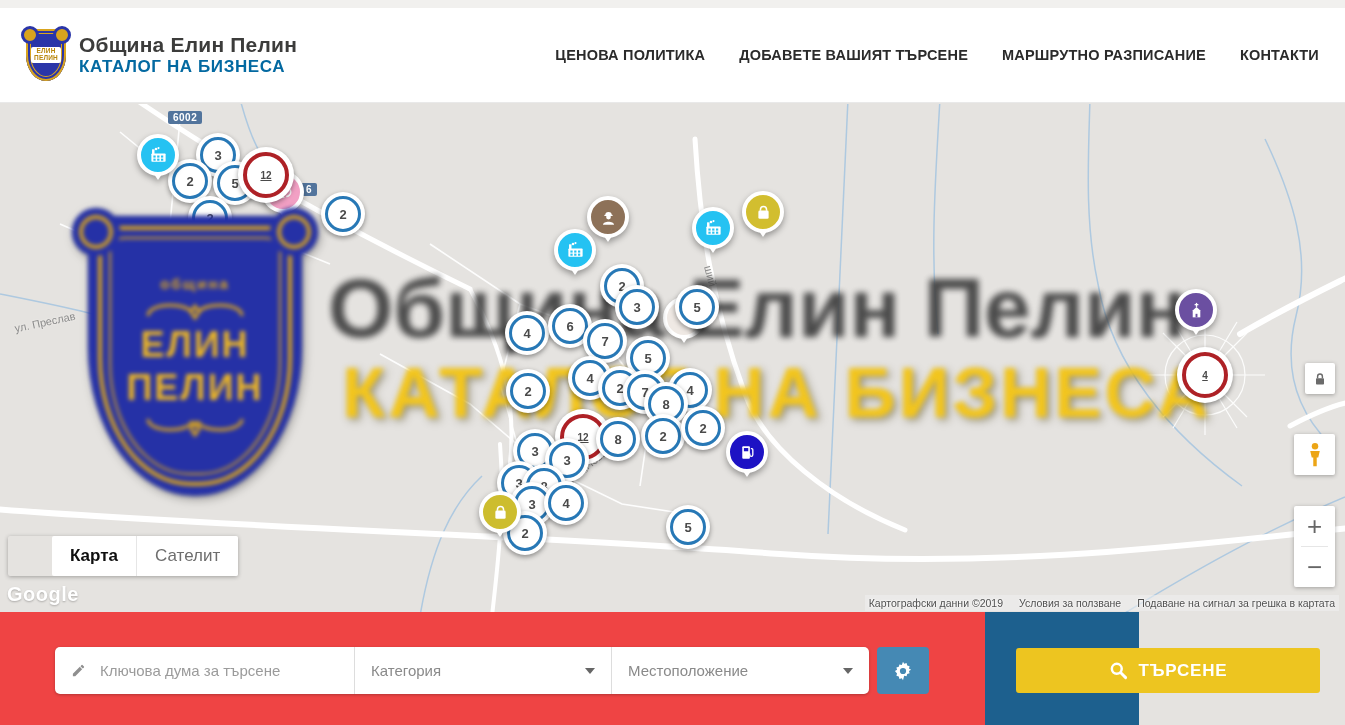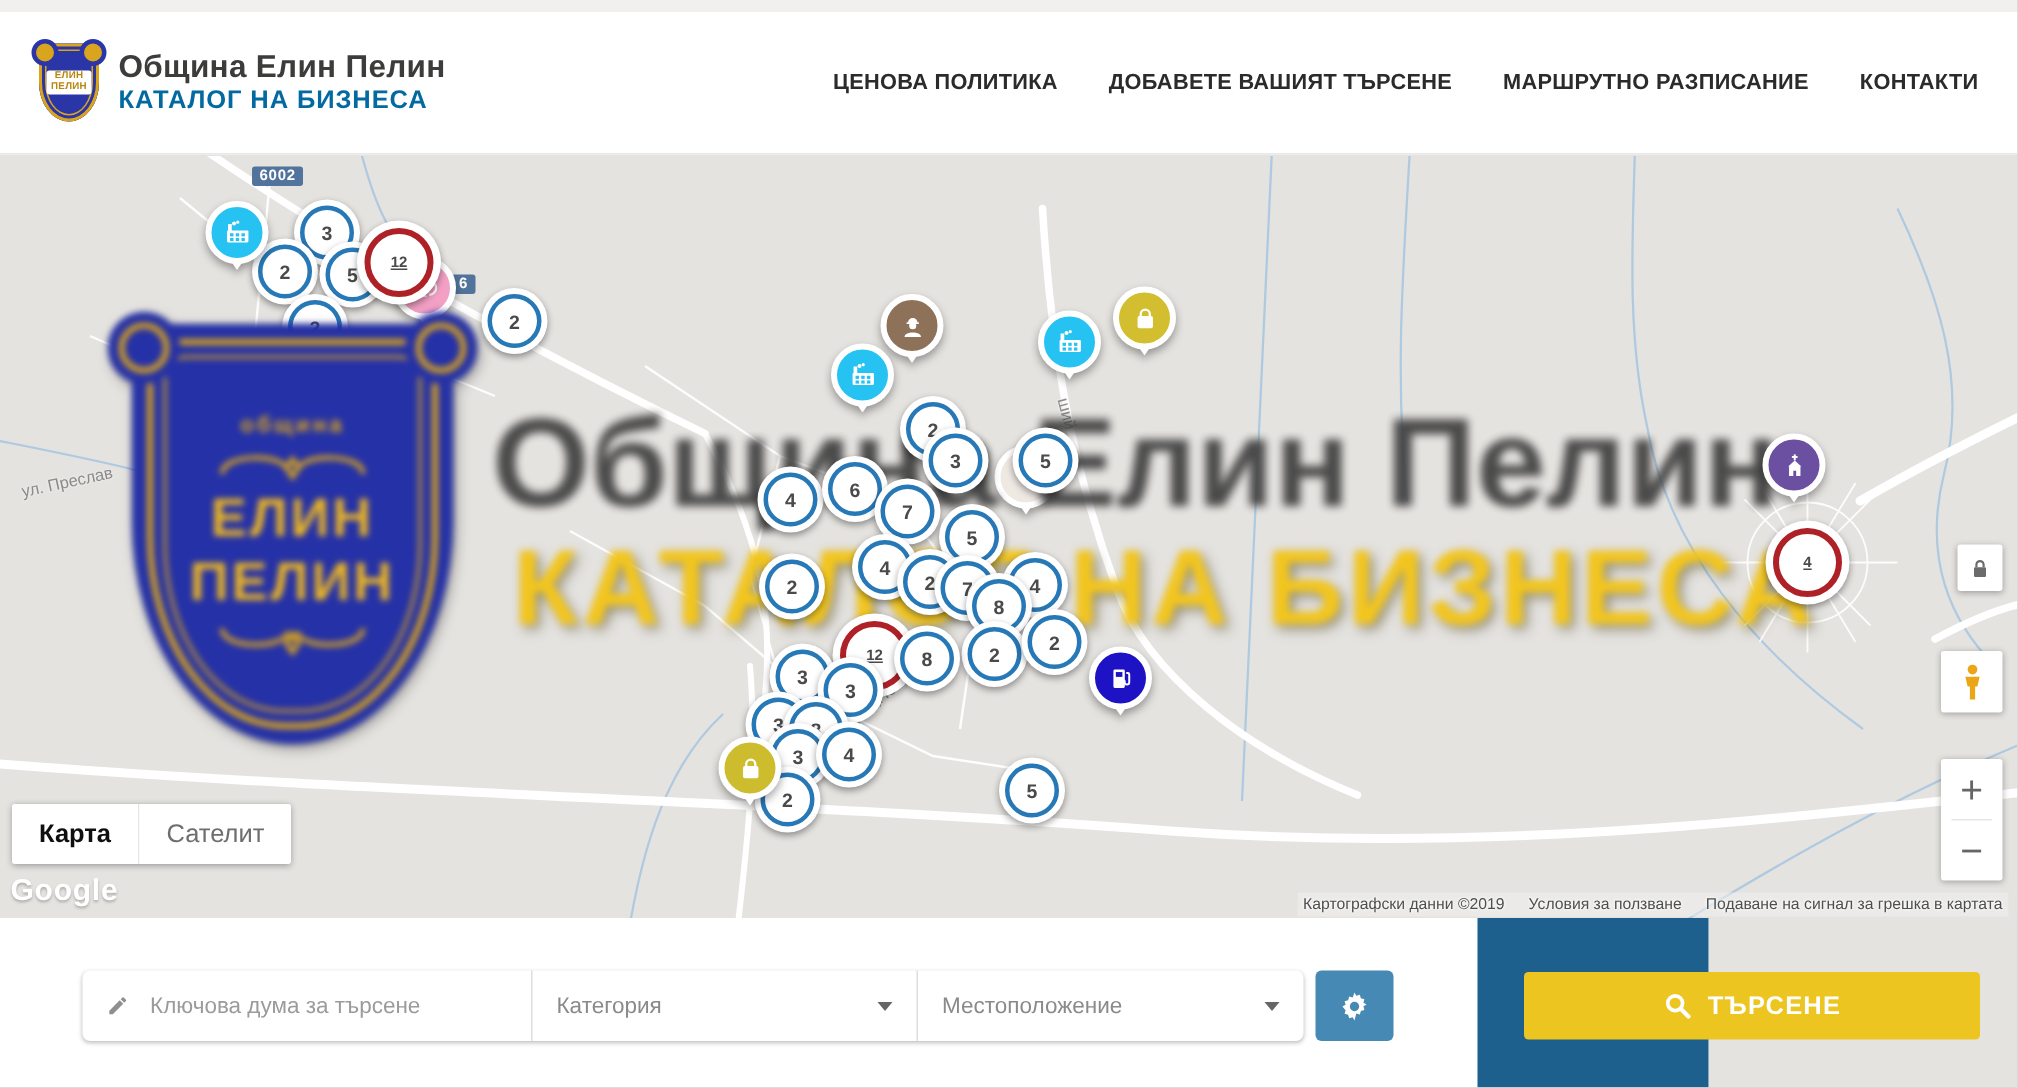--- a/index.html
+++ b/index.html
@@ -60,40 +60,40 @@
   .shield-in1{position:absolute;inset:10px;border:4px solid #d9a41e;border-radius:20px 20px 92px 92px/16px 16px 128px 128px;}
   .shield-in2{position:absolute;inset:7px;border:2px solid #d9a41e;border-radius:16px 16px 80px 80px/12px 12px 112px 112px;
               display:flex;flex-direction:column;align-items:center;justify-content:center;gap:4px;padding:6px;}
   .curl{position:absolute;top:-8px;width:34px;height:34px;border:7px solid #2531a6;border-radius:50%;
         box-shadow:inset 0 0 0 4px #d9a41e;background:#2531a6;z-index:2;}
   .curl-l{left:-16px}.curl-r{right:-16px}
   .sh-small{font-size:15px;font-weight:bold;color:#d9a41e;letter-spacing:2px;}
   .sh-name{font-size:36px;font-weight:bold;color:#e9b427;letter-spacing:2px;line-height:1.08;}
 
   
-  .maptype{position:absolute;left:8px;top:432px;display:flex;z-index:10;box-shadow:0 1px 4px rgba(0,0,0,.3);border-radius:2px;cursor:pointer;}
+  .maptype{position:absolute;left:8px;top:432px;display:flex;z-index:10;box-shadow:0 1px 4px rgba(0,0,0,.3);border-radius:2px;cursor:pointer;padding-left:44px;}
   .maptype .btn{background:#fff;height:40px;display:flex;align-items:center;padding:0 18px;font-size:17px;}
   .maptype .btn.active{font-weight:bold;color:#0f0f0f;border-radius:2px 0 0 2px;}
   .maptype .btn.alt{color:#6e6e6e;border-left:1px solid #e6e6e6;border-radius:0 2px 2px 0;}
   .google-logo{position:absolute;left:7px;top:479px;z-index:10;font-size:20px;font-weight:bold;color:#fff;
                letter-spacing:.5px;text-shadow:0 1px 2px rgba(0,0,0,.25);}
   .attribution{position:absolute;right:6px;top:491px;z-index:10;display:flex;gap:16px;font-size:10.5px;color:#4f4f4f;
                text-shadow:0 0 2px #fff,0 0 3px #fff;background:rgba(240,240,240,.55);padding:2px 4px;}
   .attribution a{color:#4f4f4f;text-decoration:none;cursor:pointer;}
   .ctl{position:absolute;background:#fff;border-radius:2px;box-shadow:0 1px 4px rgba(0,0,0,.3);z-index:10;
        display:flex;align-items:center;justify-content:center;cursor:pointer;}
   .ctl.lock{left:1305px;top:259px;width:30px;height:31px;}
   .ctl.pegman{left:1294px;top:330px;width:41px;height:41px;}
   .zoomctl{position:absolute;left:1294px;top:402px;width:41px;background:#fff;border-radius:2px;z-index:10;
            box-shadow:0 1px 4px rgba(0,0,0,.3);display:flex;flex-direction:column;align-items:stretch;}
   .zoomctl .zbtn{height:40px;display:flex;align-items:center;justify-content:center;font-size:26px;color:#666;cursor:pointer;}
   .zoomctl .zdiv{height:1px;background:#e6e6e6;margin:0 7px;}
 
   
-  .searchbar{position:absolute;left:0;top:612px;width:1139px;height:113px;background:#ffffff;z-index:30;}
+  .searchbar{position:absolute;left:0;top:612px;width:1139px;height:113px;background:#ef4444;z-index:30;}
   .searchbar .right-panel{position:absolute;left:985px;top:0;right:0;bottom:0;background:#1d608e;}
   .search-fields{position:absolute;left:55px;top:35px;width:814px;height:47px;background:#fff;border-radius:5px;
                  display:flex;align-items:stretch;box-shadow:0 1px 3px rgba(0,0,0,.25);}
   .field{display:flex;align-items:center;padding:0 16px;box-sizing:border-box;}
   .field.keyword{width:300px;border-right:1px solid #ddd;gap:12px;}
   .field.select{width:257px;border-right:1px solid #ddd;cursor:pointer;}
   .field.select.last{border-right:none;}
   .field input{border:none;outline:none;width:100%;font-size:15px;color:#555;font-family:"Liberation Sans",sans-serif;background:transparent;}
   .field input::placeholder{color:#9b9b9b;}
   .field .sel-label{font-size:15px;color:#8a8a8a;}

